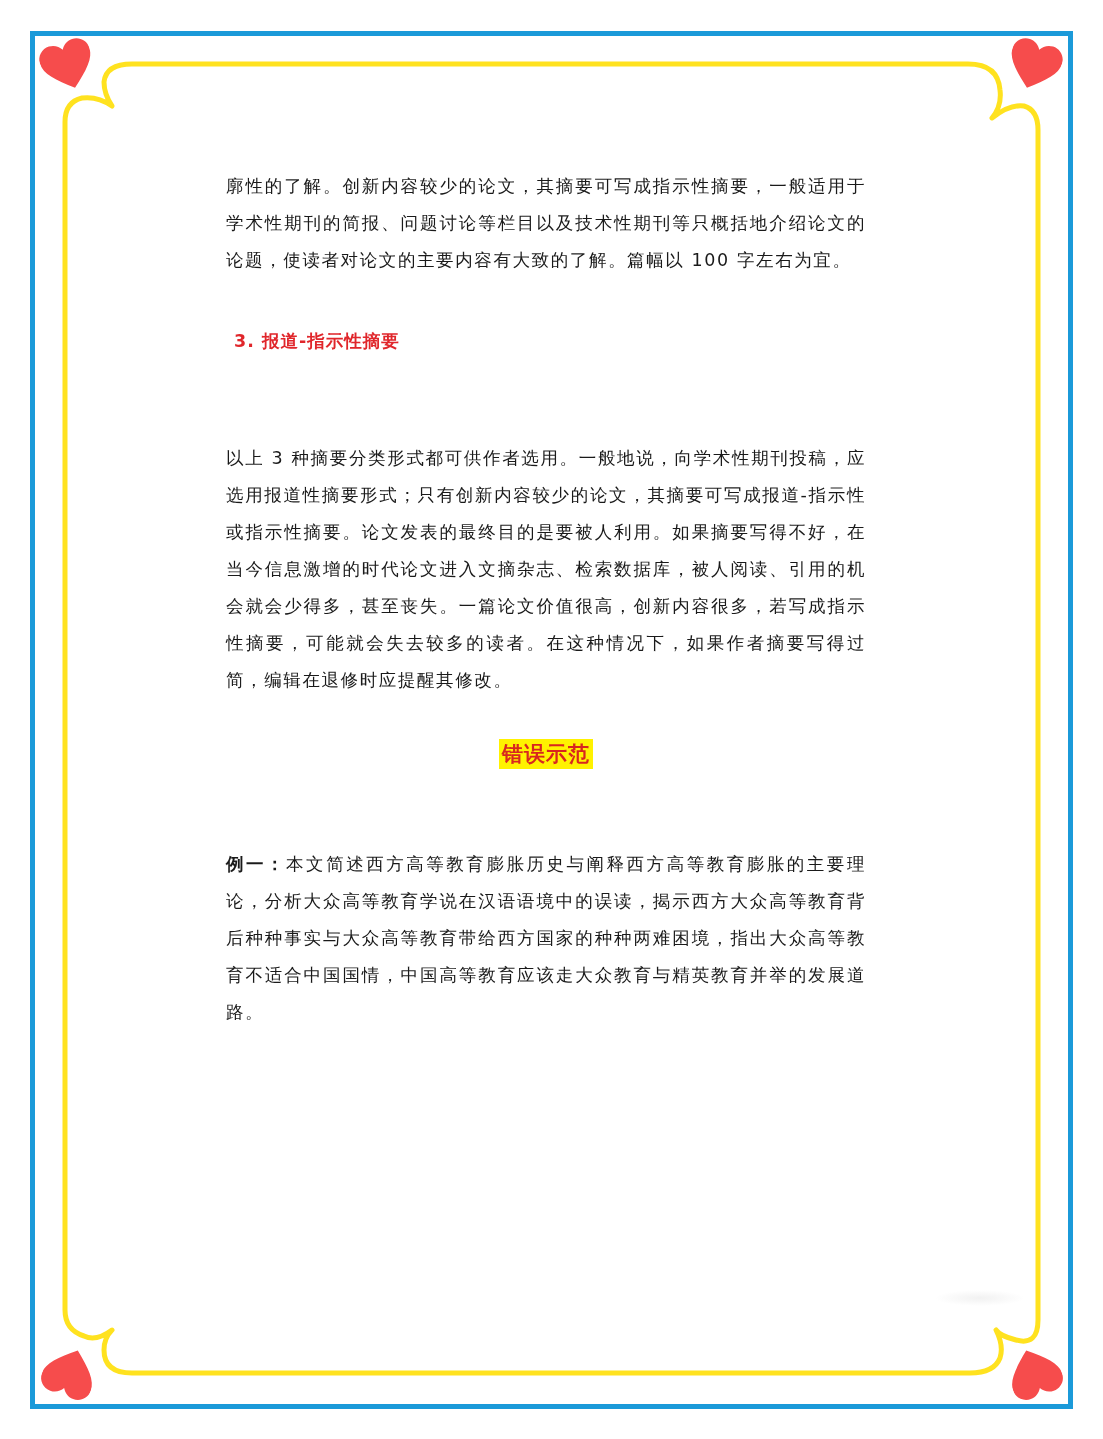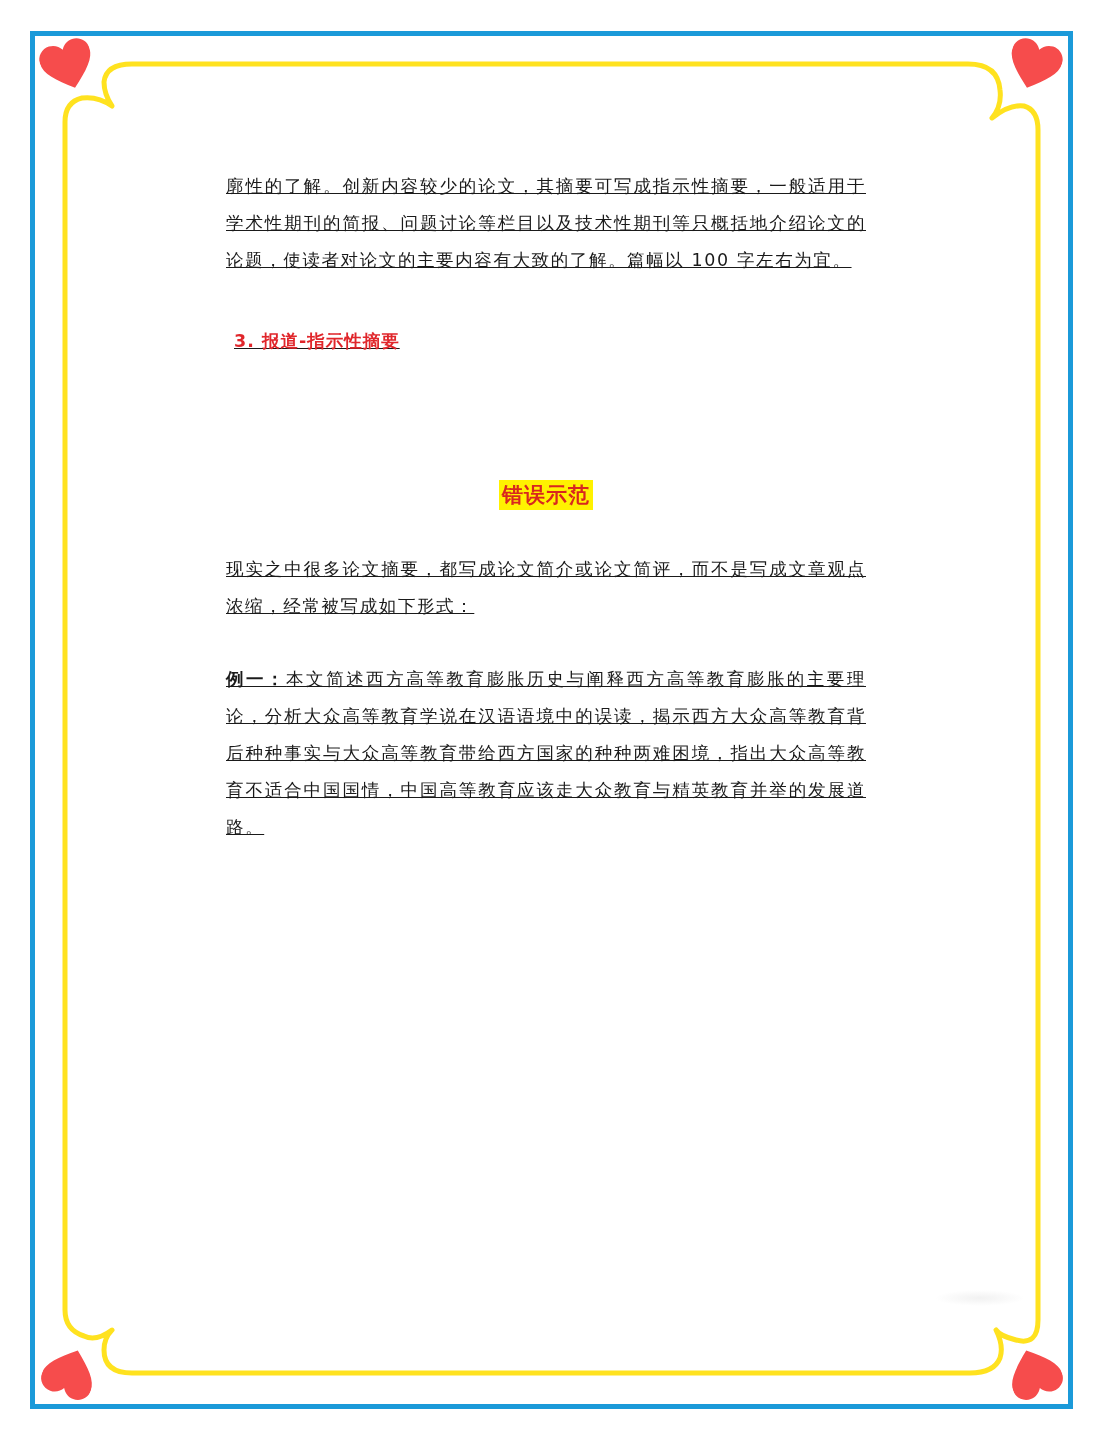--- a/index.html
+++ b/index.html
@@ -41,21 +41,20 @@
   .heart-tl { left: 42px; top: 40px; transform: rotate(-18deg); }
   .heart-tr { left: 1008px; top: 40px; transform: rotate(18deg); }
   .heart-bl { left: 44px; top: 1346px; transform: rotate(-160deg); }
   .heart-br { left: 1008px; top: 1346px; transform: rotate(160deg); }
 
   .content {
     position: absolute;
     left: 226px;
     top: 168px;
     width: 640px;
-    text-decoration: underline;
   }
   .para {
     font-size: 17.5px;
     line-height: 37px;
     letter-spacing: 1.6px;
     text-align: justify;
     text-align-last: left;
     margin: 0;
   }
   .heading-red {
@@ -145,26 +144,26 @@
 
 <div class="content">
   <p class="para">廓性的了解。创新内容较少的论文，其摘要可写成指示性摘要，一般适用于学术性期刊的简报、问题讨论等栏目以及技术性期刊等只概括地介绍论文的论题，使读者对论文的主要内容有大致的了解。篇幅以 100 字左右为宜。</p>
 
   <div class="gap-1"></div>
   <p class="heading-red">3. 报道-指示性摘要</p>
 
   <div class="gap-1"></div>
 
   <div class="gap-1"></div>
+  <p class="para">以上 3 种摘要分类形式都可供作者选用。一般地说，向学术性期刊投稿，应选用报道性摘要形式；只有创新内容较少的论文，其摘要可写成报道-指示性或指示性摘要。论文发表的最终目的是要被人利用。如果摘要写得不好，在当今信息激增的时代论文进入文摘杂志、检索数据库，被人阅读、引用的机会就会少得多，甚至丧失。一篇论文价值很高，创新内容很多，若写成指示性摘要，可能就会失去较多的读者。在这种情况下，如果作者摘要写得过简，编辑在退修时应提醒其修改。</p>
 
   <div class="gap-2"></div>
   <p class="center-heading">
     <span>错误示范</span>
   </p>
 
   <div class="gap-1"></div>
-  <p class="para">现实之中很多论文摘要，都写成论文简介或论文简评，而不是写成文章观点浓缩，经常被写成如下形式：</p>
 
   <div class="gap-1"></div>
   <p class="para"><span class="bold-lead">例一：</span><span>本文简述西方高等教育膨胀历史与阐释西方高等教育膨胀的主要理论，分析大众高等教育学说在汉语语境中的误读，揭示西方大众高等教育背后种种事实与大众高等教育带给西方国家的种种两难困境，指出大众高等教育不适合中国国情，中国高等教育应该走大众教育与精英教育并举的发展道路。</span></p>
 </div>
 
 <div class="watermark"></div>
 
 </body></html>

